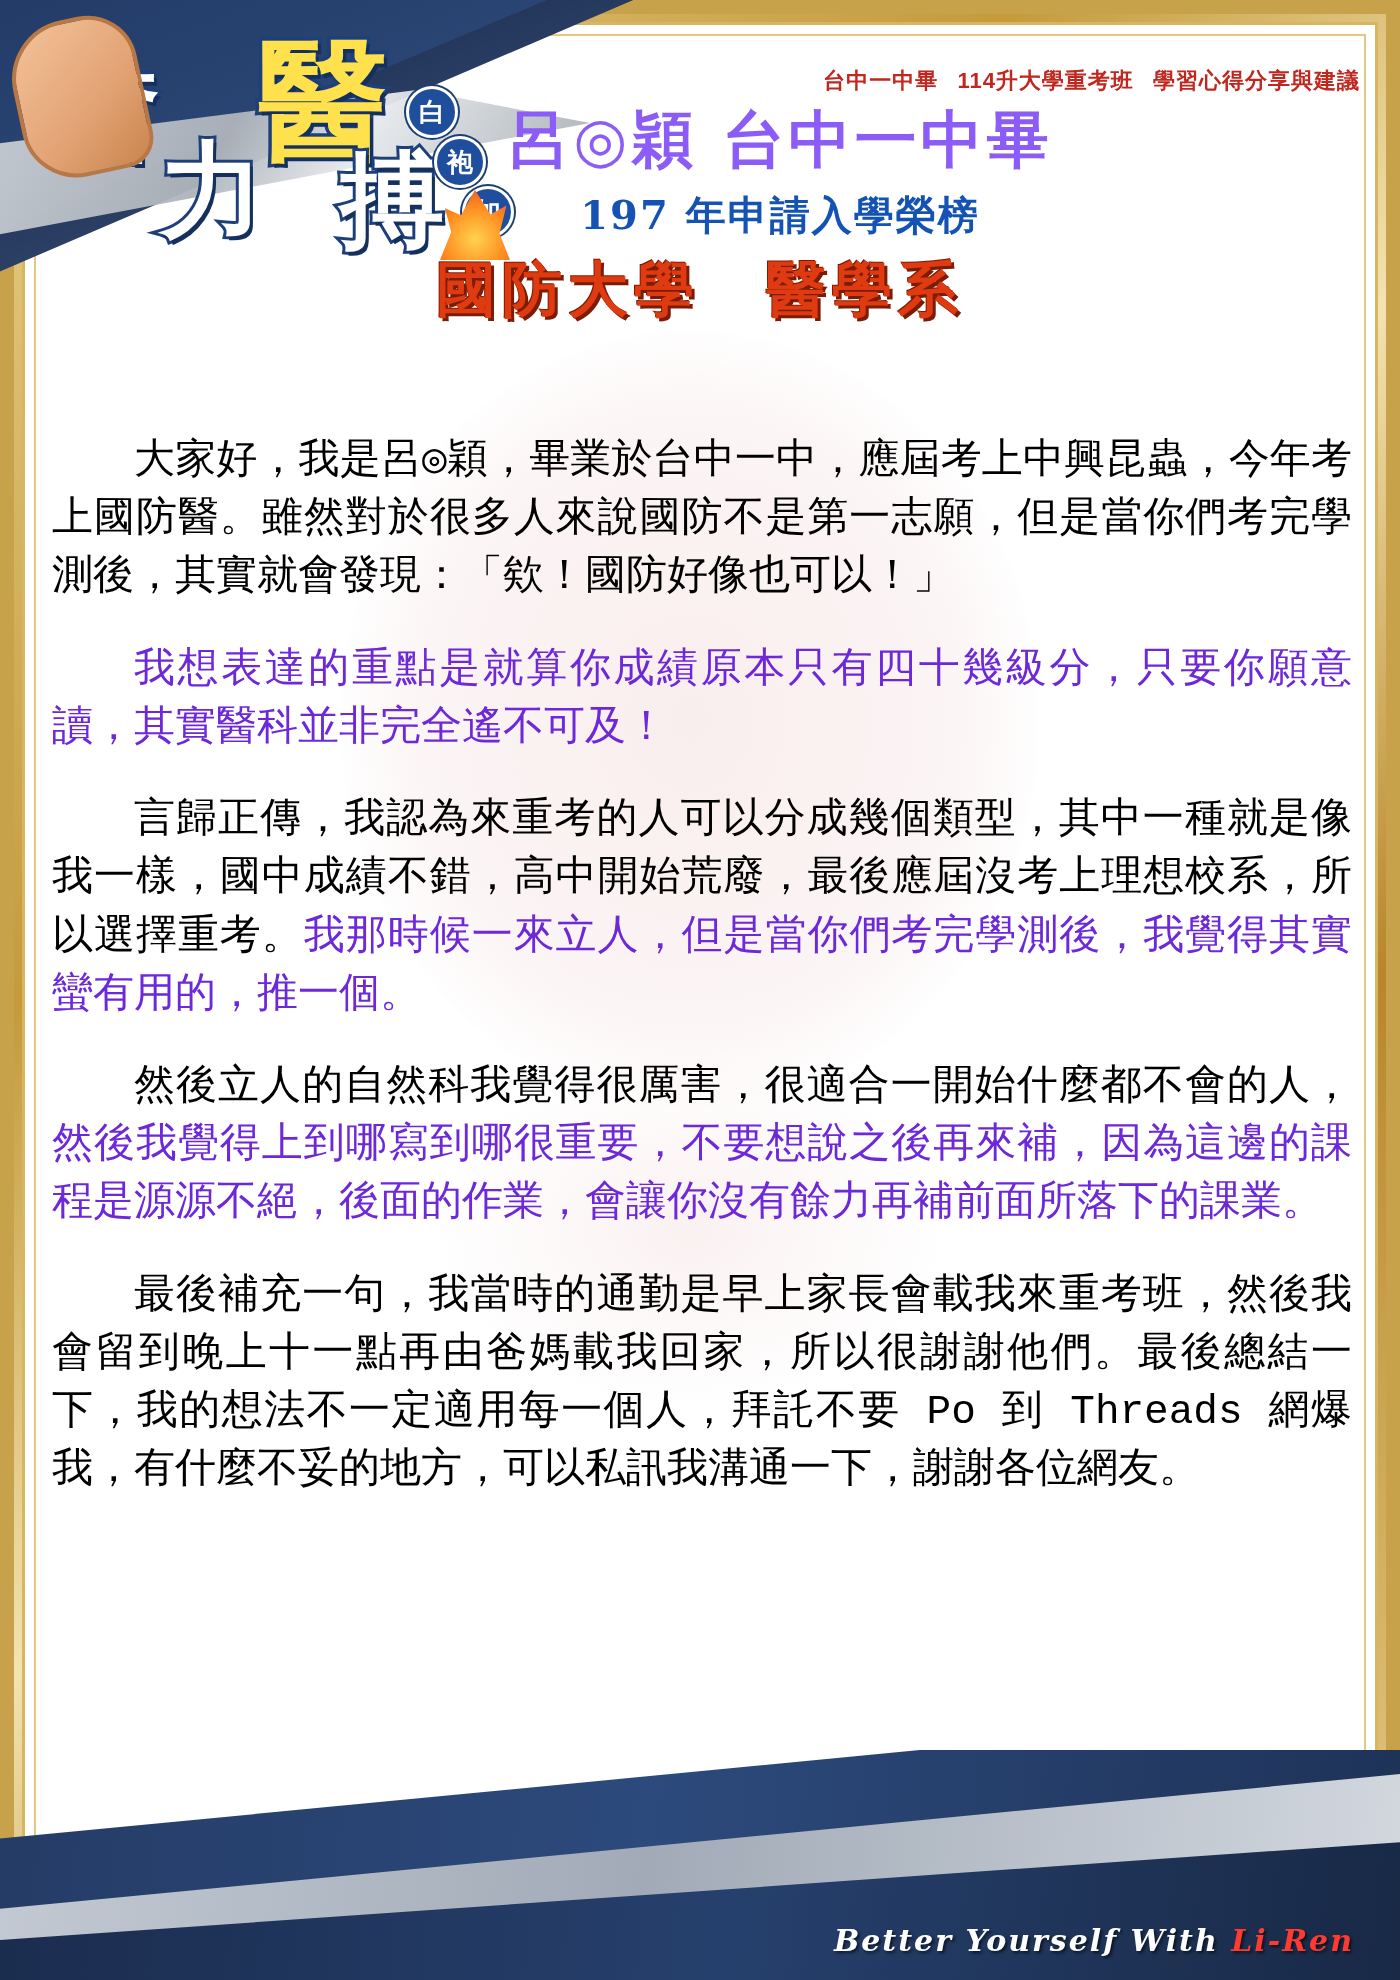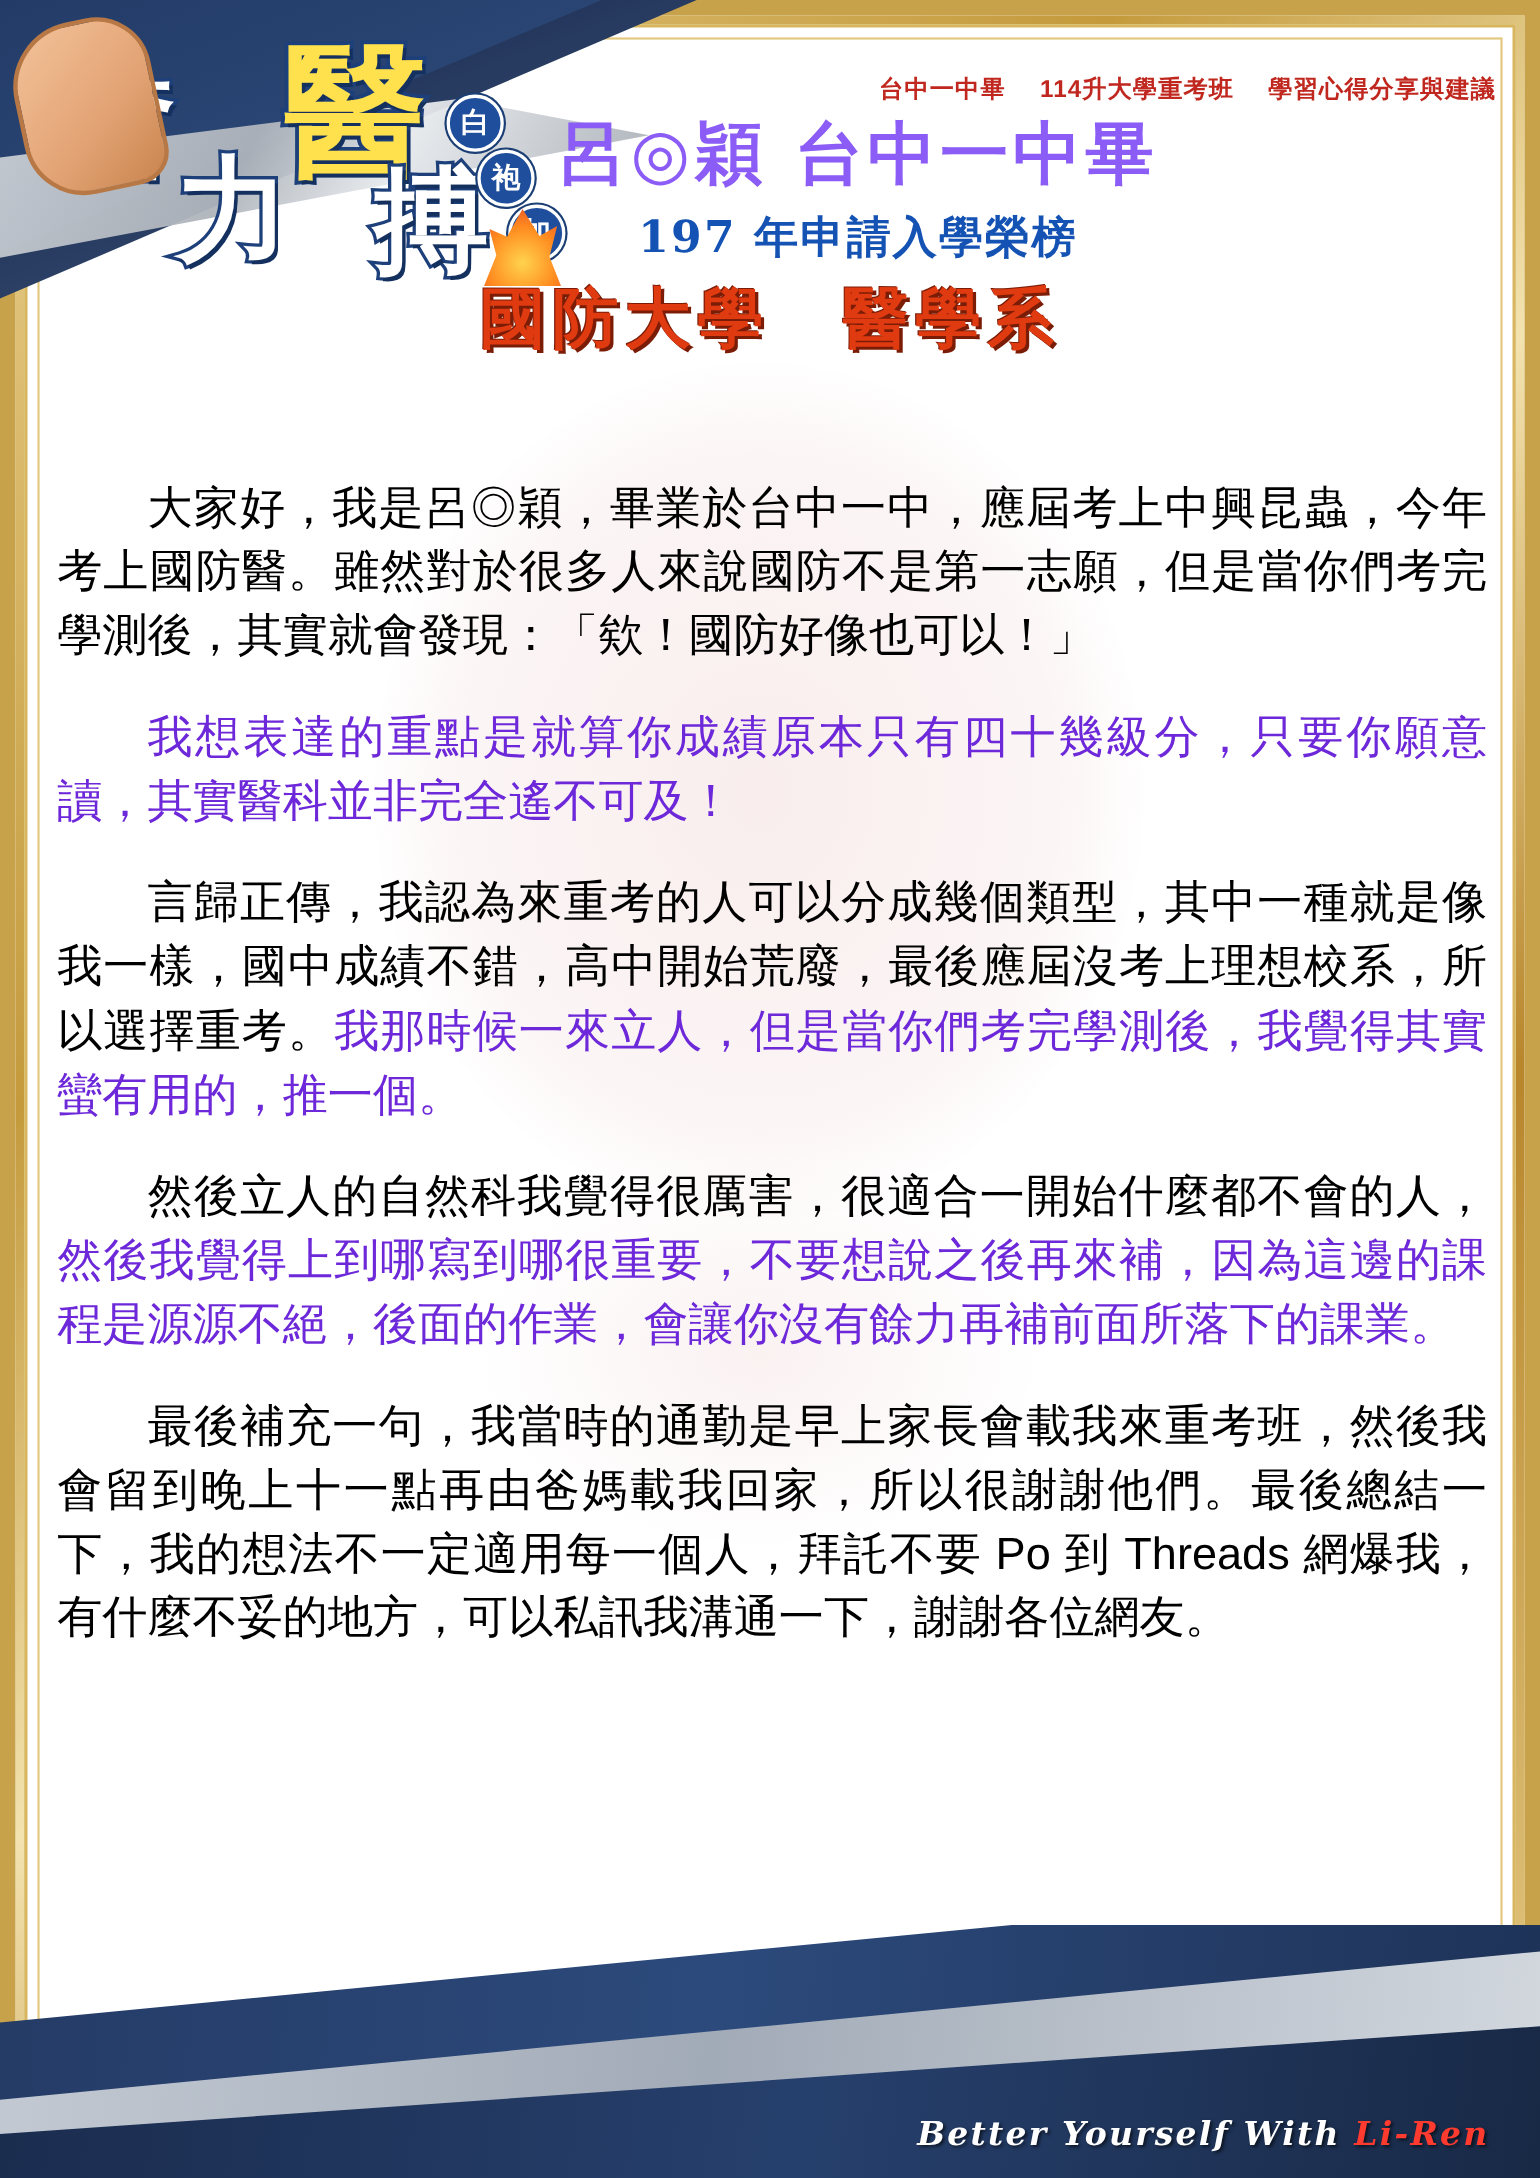--- a/index.html
+++ b/index.html
@@ -157,21 +157,21 @@
     position: absolute;
     right: 40px; top: 66px;
     z-index: 6;
     color: #c0271e;
     font-weight: bold;
     font-size: 22px;
     letter-spacing: 1px;
     white-space: nowrap;
     font-family: "Liberation Sans", sans-serif;
   }
-  .hdr-meta span { margin-left: 24px; }
+  .hdr-meta span { margin-left: 12px; }
   .hdr-meta span:first-child { margin-left: 0; }
 
   .hdr-name {
     position: absolute;
     left: 470px; top: 98px;
     width: 620px;
     text-align: center;
     z-index: 6;
     font-family: "DejaVu Serif", serif;
     font-weight: bold;
@@ -209,21 +209,21 @@
     text-shadow: 3px 3px 0 #7a1c06, -1px -1px 0 #7a1c06;
     white-space: nowrap;
   }
 
   
   .body-text {
     position: absolute;
     left: 52px; top: 432px;
     width: 1300px;
     z-index: 6;
-    font-family: Liberation Sans, sans-serif;
+    font-family: Liberation Mono, monospace;
     font-size: 41px;
     line-height: 1.42;
     color: #000000;
     text-align: justify;
   }
   .para { margin: 0 0 34px 0; text-indent: 0; }
   .para.indent { text-indent: 2em; }
   .red { color: #6d28d9; }
   .blk { color: #000000; }
 

